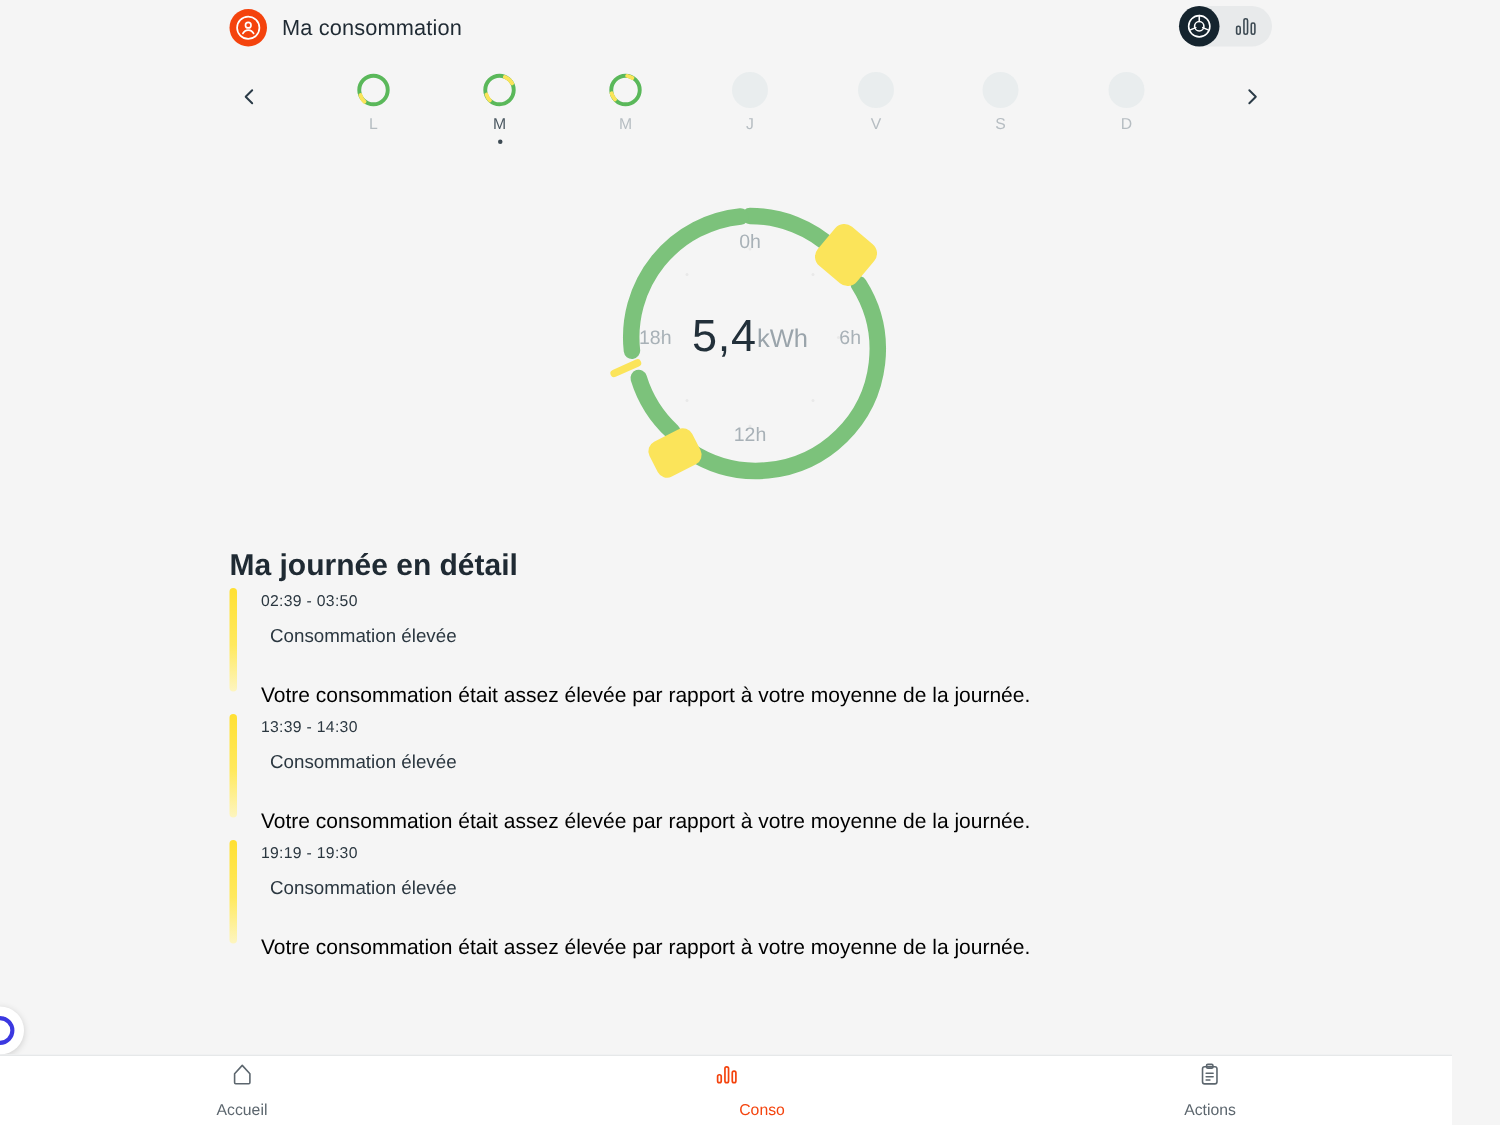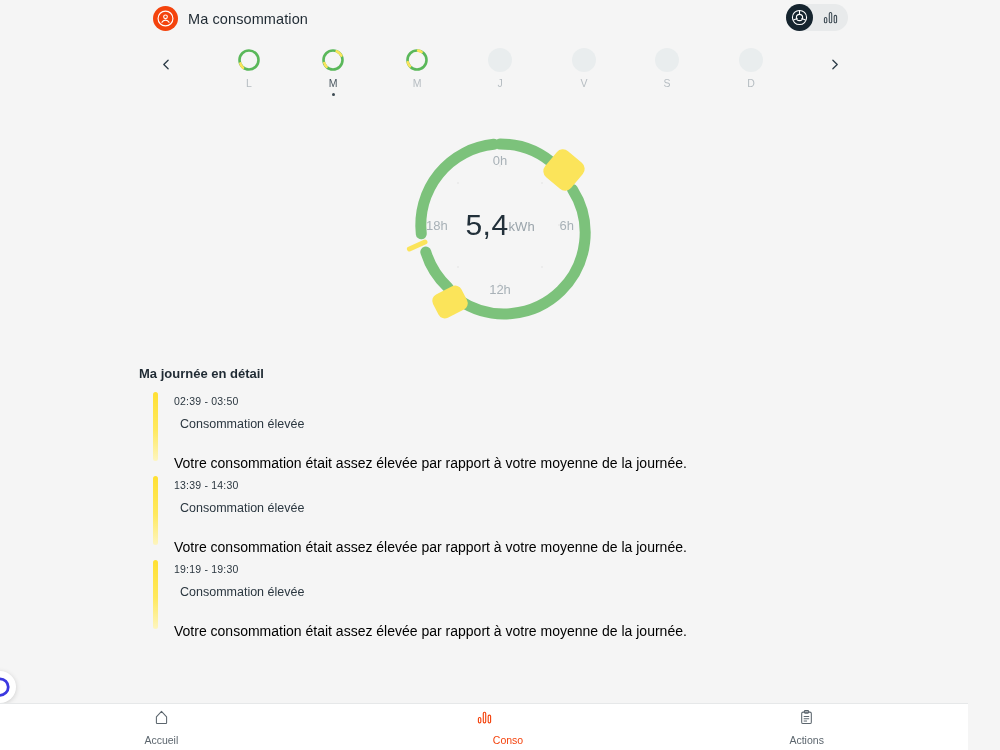--- a/index.html
+++ b/index.html
@@ -37,29 +37,29 @@
   .day-label { margin-top: 5px; font-size: 10.5px; color: #b6bdc2; }
   .day-label.sel { color: #4a5760; }
   .day-dot { width: 3px; height: 3px; border-radius: 50%; background: #3d4a53; margin: 4px auto 0; }
 
   
   .donut-wrap { position: absolute; left: 395px; top: 120px; width: 210px; height: 210px; }
   .donut-wrap svg { display: block; }
   .donut-center { position: absolute; left: 0; top: 0; width: 210px; height: 210px;
     display: flex; flex-direction: row; align-items: center; justify-content: center; }
   .donut-value { font-size: 30px; color: #22303a; font-weight: 400; letter-spacing: .5px; }
-  .donut-unit { font-size: 13px; color: #9aa4ab; margin-top: 2px; }
+  .donut-unit { font-size: 17px; color: #9aa4ab; margin-top: 2px; }
   .hour-lbl { position: absolute; font-size: 13px; color: #a8b1b7; }
   .hour-0  { left: 50%; transform: translateX(-50%); top: 33px; }
   .hour-6  { right: 31px; top: 50%; transform: translateY(-50%); }
   .hour-12 { left: 50%; transform: translateX(-50%); bottom: 33px; }
   .hour-18 { left: 31px; top: 50%; transform: translateY(-50%); }
 
   
-  .detail-title { position: absolute; left: 139px; top: 366px; font-size: 13px; color: #1f2a33; font-weight: 700; }
+  .detail-title { position: absolute; left: 153px; top: 366px; font-size: 20px; color: #1f2a33; font-weight: 700; }
   .detail-list { position: absolute; left: 153px; top: 392px; width: 600px; }
   .detail-item { position: relative; padding-left: 21px; height: 84px; }
   .detail-bar { position: absolute; left: 0; top: 0; width: 5px; height: 69px; border-radius: 3px;
                 background: linear-gradient(180deg, #ffe033 0%, #ffe95e 55%, #fdf5c0 100%); }
   .detail-time { font-size: 10.5px; color: #2b3740; padding-top: 3px; letter-spacing: .2px; }
   .detail-head { font-size: 12.5px; color: #2b3740; margin-top: 10px; padding-left: 6px; }
   .detail-body { font-size: 14px; color: #000000; margin-top: 24px; }
 
   
   .float-spin { position: absolute; left: -16px; top: 671px; width: 32px; height: 32px;

